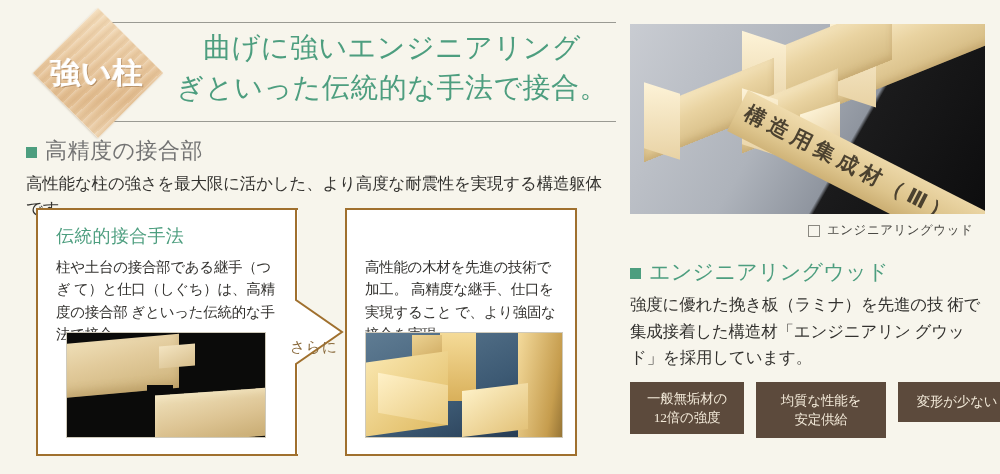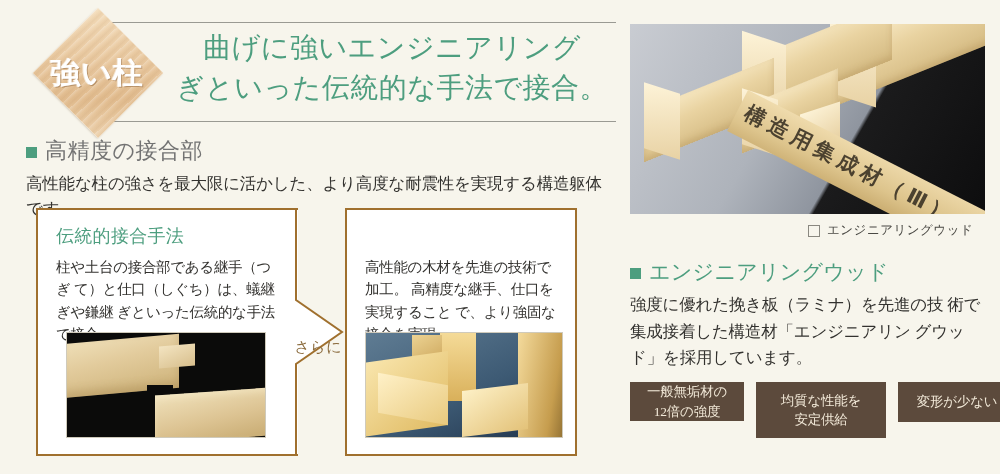--- a/index.html
+++ b/index.html
@@ -149,21 +149,21 @@
   #chevron-arrow path {
     fill: #ffffff;
     stroke: #a0702e;
     stroke-width: 2;
     stroke-linejoin: miter;
   }
   #sarani-label {
     position: absolute;
     left: 290px; top: 130px;
     width: 52px;
-    text-align: right;
+    text-align: left;
     font-size: 15px;
     color: #8a6a3c;
     letter-spacing: 0.5px;
     z-index: 5;
   }
 
   #card-precut {
     left: 345px;
     width: 232px;
     border: 2px solid #a0702e;
@@ -380,21 +380,21 @@
     text-align: center;
     padding: 11px 9px;
     min-width: 96px;
     box-sizing: border-box;
     letter-spacing: -0.2px;
     display: flex;
     flex-direction: column;
     justify-content: center;
   }
   .feat-box .fl { display: block; white-space: nowrap; }
-  #feat-0 { width: 114px; height: 39px; }
+  #feat-0 { width: 114px; height: 52px; }
   #feat-1 { width: 130px; height: 56px; }
   #feat-2 { width: 118px; height: 40px; }
 </style>
 </head>
 <body>
 
 <div id="page">
 
   <div id="left-col">
 
@@ -417,21 +417,21 @@
     </div>
 
     <div id="sec-desc">高性能な柱の強さを最大限に活かした、より高度な耐震性を実現する構造躯体です。</div>
 
     <div id="cards">
 
       <div class="card" id="card-traditional">
         <div class="card-title">伝統的接合手法</div>
         <div class="card-body">
           <span>柱や土台の接合部である継手（つぎ</span>
-          <span>て）と仕口（しぐち）は、蟻継ぎや鎌継</span>
+          <span>て）と仕口（しぐち）は、高精度の接合部</span>
           <span>ぎといった伝統的な手法で接合。</span>
         </div>
         <div class="card-photo" id="photo-traditional">
           <div class="wood-a"></div>
           <div class="wood-a-tenon"></div>
           <div class="wood-b-notch"></div>
           <div class="wood-b"></div>
         </div>
       </div>
 

